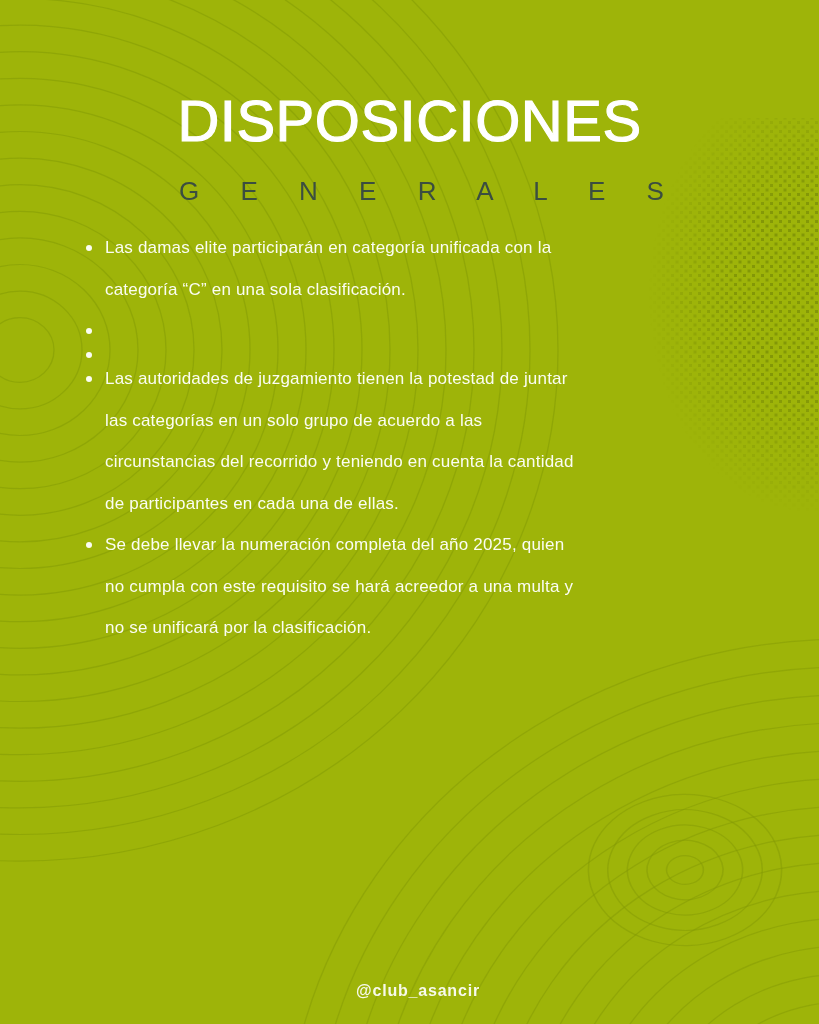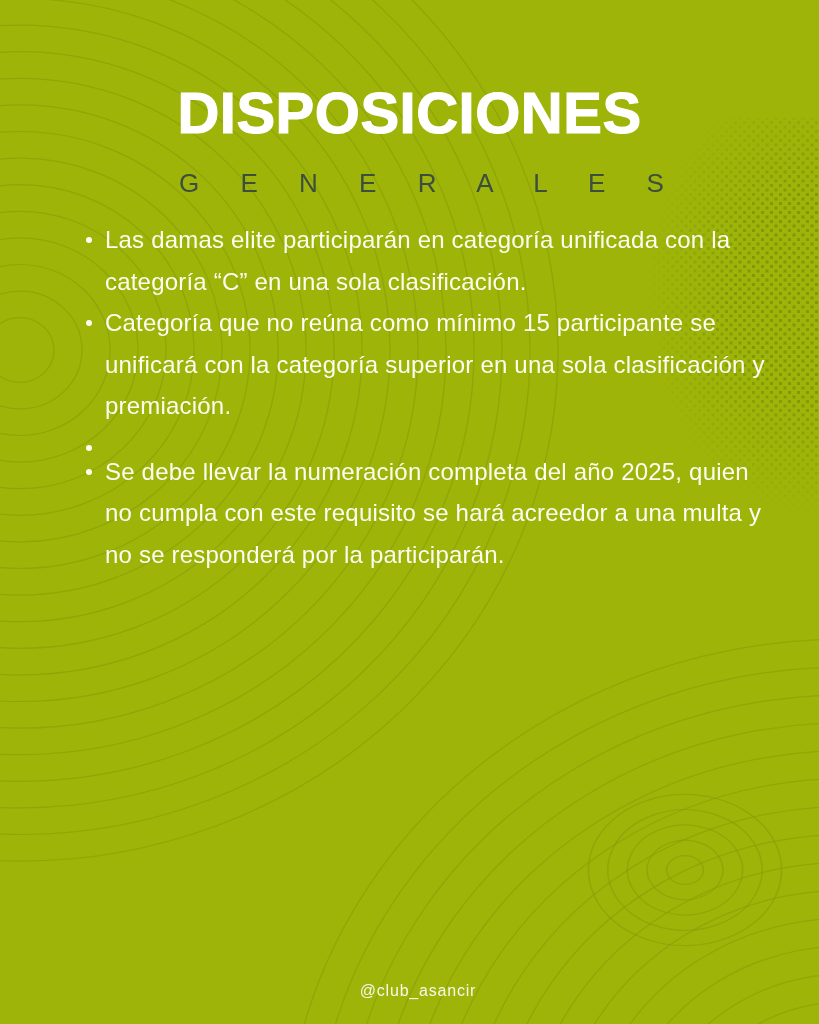--- a/index.html
+++ b/index.html
@@ -28,25 +28,25 @@
       radial-gradient(circle, rgba(104,122,6,0.50) 1.6px, transparent 2px),
       radial-gradient(circle, rgba(104,122,6,0.50) 1.6px, transparent 2px);
     background-size: 9px 9px, 9px 9px;
     background-position: 0 0, 4.5px 4.5px;
     -webkit-mask-image: radial-gradient(ellipse 100% 70% at 95% 45%, #000 35%, transparent 78%);
     mask-image: radial-gradient(ellipse 100% 70% at 95% 45%, #000 35%, transparent 78%);
     pointer-events: none;
   }
   .header { position: relative; text-align: center; padding-top: 82px; }
   .title {
-    margin: 0;
+    margin: 8px;
     color: var(--title_color, #ffffff);
     font-size: 58px;
     line-height: 62px;
-    font-weight: 700;
+    font-weight: 400;
     letter-spacing: 0.5px;
     -webkit-text-stroke: 1.1px var(--title_color, #ffffff);
   }
   .subtitle {
     margin-top: 22px;
     padding-left: 17px; 
     color: var(--subtitle_color, #3b4e40);
     font-size: 26px;
     line-height: 34px;
     font-weight: 400;
@@ -56,21 +56,21 @@
   .bullets {
     list-style: none;
     margin: 19px 0 0 0;
     padding: 0 30px 0 86px;
     position: relative;
   }
   .bullets li {
     display: flex;
     align-items: flex-start;
     color: var(--text_color, #fbfdf3);
-    font-size: 24px;
+    font-size: 17px;
     line-height: 41.5px;
     letter-spacing: 0.2px;
   }
   .bullet-dot {
     flex: 0 0 auto;
     width: 6px;
     height: 6px;
     margin: 18px 13px 0 0;
     border-radius: 50%;
     background: var(--text_color, #fbfdf3);
@@ -78,20 +78,21 @@
   .bullet-text { white-space: pre-line; }
   .footer {
     position: absolute;
     left: 17px;
     right: 0;
     bottom: 24px;
     text-align: center;
     color: rgba(255,255,255,0.92);
     font-size: 16px;
     letter-spacing: 0.8px;
+    font-weight: bold;
   }
 </style>
 </head>
 <body>
 
 <div class="poster">
 
   <svg class="decor-svg" viewBox="0 0 819 1024" aria-hidden="true">
     <g stroke="#839a06" stroke-opacity="0.55" stroke-width="1.3" fill="none" transform="translate(20,350) scale(1,0.95)">
       <circle r="34"></circle>
@@ -152,30 +153,34 @@
   </div>
 
   <ul class="bullets">
     <li>
       <span class="bullet-dot"></span>
       <span class="bullet-text">Las damas elite participarán en categoría unificada con la
 categoría “C” en una sola clasificación.</span>
     </li>
     <li>
       <span class="bullet-dot"></span>
-      <span class="bullet-text">Categoría que no reúna como mínimo 15 participante se
-unificará con la categoría superior en una sola clasificación y
-premiación.</span>
     </li>
     <li>
       <span class="bullet-dot"></span>
     </li>
     <li>
       <span class="bullet-dot"></span>
+      <span class="bullet-text">Las autoridades de juzgamiento tienen la potestad de juntar
+las categorías en un solo grupo de acuerdo a las
+circunstancias del recorrido y teniendo en cuenta la cantidad
+de participantes en cada una de ellas.</span>
+    </li>
+    <li>
+      <span class="bullet-dot"></span>
       <span class="bullet-text">Se debe llevar la numeración completa del año 2025, quien
 no cumpla con este requisito se hará acreedor a una multa y
-no se responderá por la participarán.</span>
+no se unificará por la clasificación.</span>
     </li>
   </ul>
 
   <div class="footer">@club_asancir</div>
 
 </div>
 
 </body></html>

